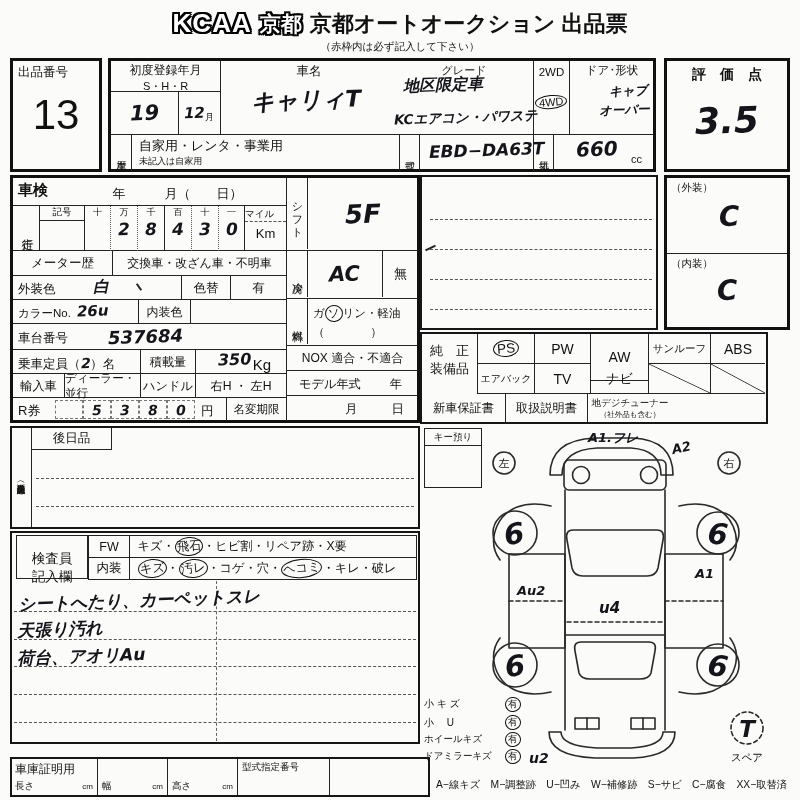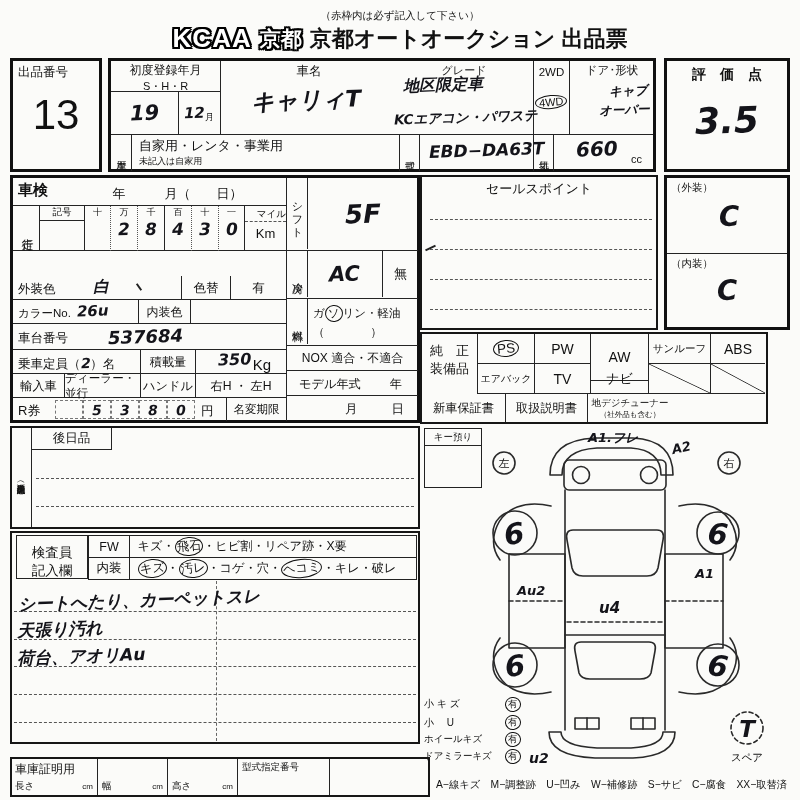--- a/index.html
+++ b/index.html
@@ -24,26 +24,26 @@
   .outline-txt{color:#fff;font-weight:900;text-shadow:-2px -2px 0 #000,2px -2px 0 #000,-2px 2px 0 #000,2px 2px 0 #000,-2px 0 0 #000,2px 0 0 #000,0 -2px 0 #000,0 2px 0 #000}
   .hws{font-family:"DejaVu Sans",sans-serif;font-style:italic;font-weight:600;fill:#14141a}
   .svp{font-family:"Liberation Sans",sans-serif;fill:#111}
 </style>
 </head>
 <body>
 
 <div class="sheet">
 
   <div class="a" style="left:0;top:8px;width:800px;text-align:center">
-    <div style="font-size:10.5px;margin-top:1px">（赤枠内は必ず記入して下さい）</div>
     <div style="display:flex;align-items:center;justify-content:center;gap:8px">
       <span class="outline-txt" style="font-size:26px;letter-spacing:1px">KCAA</span>
       <span class="outline-txt" style="font-size:21px">京都</span>
       <span style="font-size:22px;font-weight:900">京都オートオークション 出品票</span>
     </div>
+    <div style="font-size:10.5px;margin-top:1px">（赤枠内は必ず記入して下さい）</div>
   </div>
 
   <div class="a b3" style="left:10px;top:58px;width:92px;height:114px">
     <div class="a" style="left:5px;top:3px;font-size:12.5px">出品番号</div>
     <div class="a" style="left:0;top:30px;width:100%;text-align:center;font-size:42px">13</div>
   </div>
 
   <div class="a b3" style="left:108px;top:58px;width:548px;height:114px">
 
     <div class="a br" style="left:0;top:0;width:110px;height:73px">
@@ -140,25 +140,29 @@
             <span class="hw" style="font-size:17px">3</span>
           </div>
       </div>
       <div class="a br" style="left:206px;top:0;width:26px;height:45px">
         <div style="text-align:center;font-size:9px">一</div>
         <div class="c">
             <span class="hw" style="font-size:17px">0</span>
           </div>
       </div>
       <div class="a" style="left:232px;top:0;width:41px;height:45px">
-        <div class="dash" style="text-align:right;font-size:9.5px;padding-top:2px;height:16px">マイル</div>
+        <div class="dash" style="text-align:left;font-size:9.5px;padding-top:2px;height:16px">マイル</div>
         <div style="text-align:center;font-size:13px;padding-top:4px">Km</div>
       </div>
     </div>
 
+    <div class="a bb" style="left:0;top:73px;width:273px;height:25px">
+      <div class="a br c" style="left:0;top:0;width:100px;height:25px;font-size:12.5px">メーター歴</div>
+      <div class="a c" style="left:100px;top:0;width:173px;height:25px;font-size:12px">交換車・改ざん車・不明車</div>
+    </div>
 
     <div class="a bb" style="left:0;top:98px;width:273px;height:24px">
       <span class="a" style="left:5px;top:5px;font-size:12.5px">外装色</span>
       <span class="a hw" style="left:80px;top:1px;font-size:16px">白</span>
       <div class="a" style="left:122px;top:10px;width:8px;border-top:2px solid #222;transform:rotate(55deg)"></div>
       <div class="a bl br c" style="left:168px;top:0;width:50px;height:24px;font-size:12.5px">色替</div>
       <div class="a c" style="left:218px;top:0;width:55px;height:24px;font-size:12.5px">有</div>
     </div>
 
     <div class="a bb" style="left:0;top:122px;width:273px;height:24px">
@@ -238,21 +242,20 @@
       <span class="a" style="left:12px;top:5px;font-size:12.2px">モデル年式</span>
       <span class="a" style="right:16px;top:5px;font-size:12.2px">年</span>
     </div>
     <div class="a bl" style="left:273px;top:218px;width:132px;height:25px">
       <span class="a" style="left:58px;top:5px;font-size:12.5px">月</span>
       <span class="a" style="right:14px;top:5px;font-size:12.5px">日</span>
     </div>
   </div>
 
   <div class="a b2" style="left:420px;top:175px;width:238px;height:155px">
-    <div style="text-align:center;font-size:13px;padding-top:3px">セールスポイント</div>
     <div class="a dash" style="left:8px;top:42px;width:222px"></div>
     <div class="a dash" style="left:8px;top:72px;width:222px"></div>
     <div class="a dash" style="left:8px;top:102px;width:222px"></div>
     <div class="a dash" style="left:8px;top:132px;width:222px"></div>
     <div class="a" style="left:3px;top:70px;width:11px;border-top:2px solid #222;transform:rotate(-25deg)"></div>
   </div>
 
   <div class="a b3" style="left:664px;top:175px;width:126px;height:155px">
     <div class="bb" style="height:76px;position:relative">
       <span class="a" style="left:4px;top:3px;font-size:10.5px">（外装）</span>
@@ -294,21 +297,21 @@
   </div>
 
   <div class="a b2" style="left:10px;top:426px;width:410px;height:103px">
     <div class="a br c vtx" style="left:0;top:0;width:20px;height:99px;font-size:8.5px;letter-spacing:0">注意事項（出品店記入）</div>
     <div class="a br bb c" style="left:20px;top:0;width:80px;height:22px;font-size:12.5px">後日品</div>
     <div class="a dash" style="left:24px;top:50px;width:378px"></div>
     <div class="a dash" style="left:24px;top:78px;width:378px"></div>
   </div>
 
   <div class="a b2" style="left:10px;top:531px;width:410px;height:213px">
-    <div class="a b1" style="left:4px;top:2px;width:72px;height:44px;text-align:center;padding-top:8px">
+    <div class="a b1" style="left:4px;top:2px;width:72px;height:44px;text-align:center;padding-top:14px">
       <div style="font-size:13.5px">検査員</div>
       <div style="font-size:13.5px">記入欄</div>
     </div>
     <div class="a b1 c" style="left:76px;top:2px;width:42px;height:23px;font-size:12.5px">FW</div>
     <div class="a b1" style="left:116.6px;top:2px;width:288px;height:23px;display:flex;align-items:center;padding-left:8px">
       <span style="font-size:12.2px">キズ・</span>
         <span class="oval" style="font-size:12.2px;padding:0 1px">飛石</span>
         <span style="font-size:12.2px">・ヒビ割・リペア跡・X要</span>
     </div>
     <div class="a b1 c" style="left:76px;top:23.6px;width:42px;height:23px;font-size:12.5px">内装</div>

